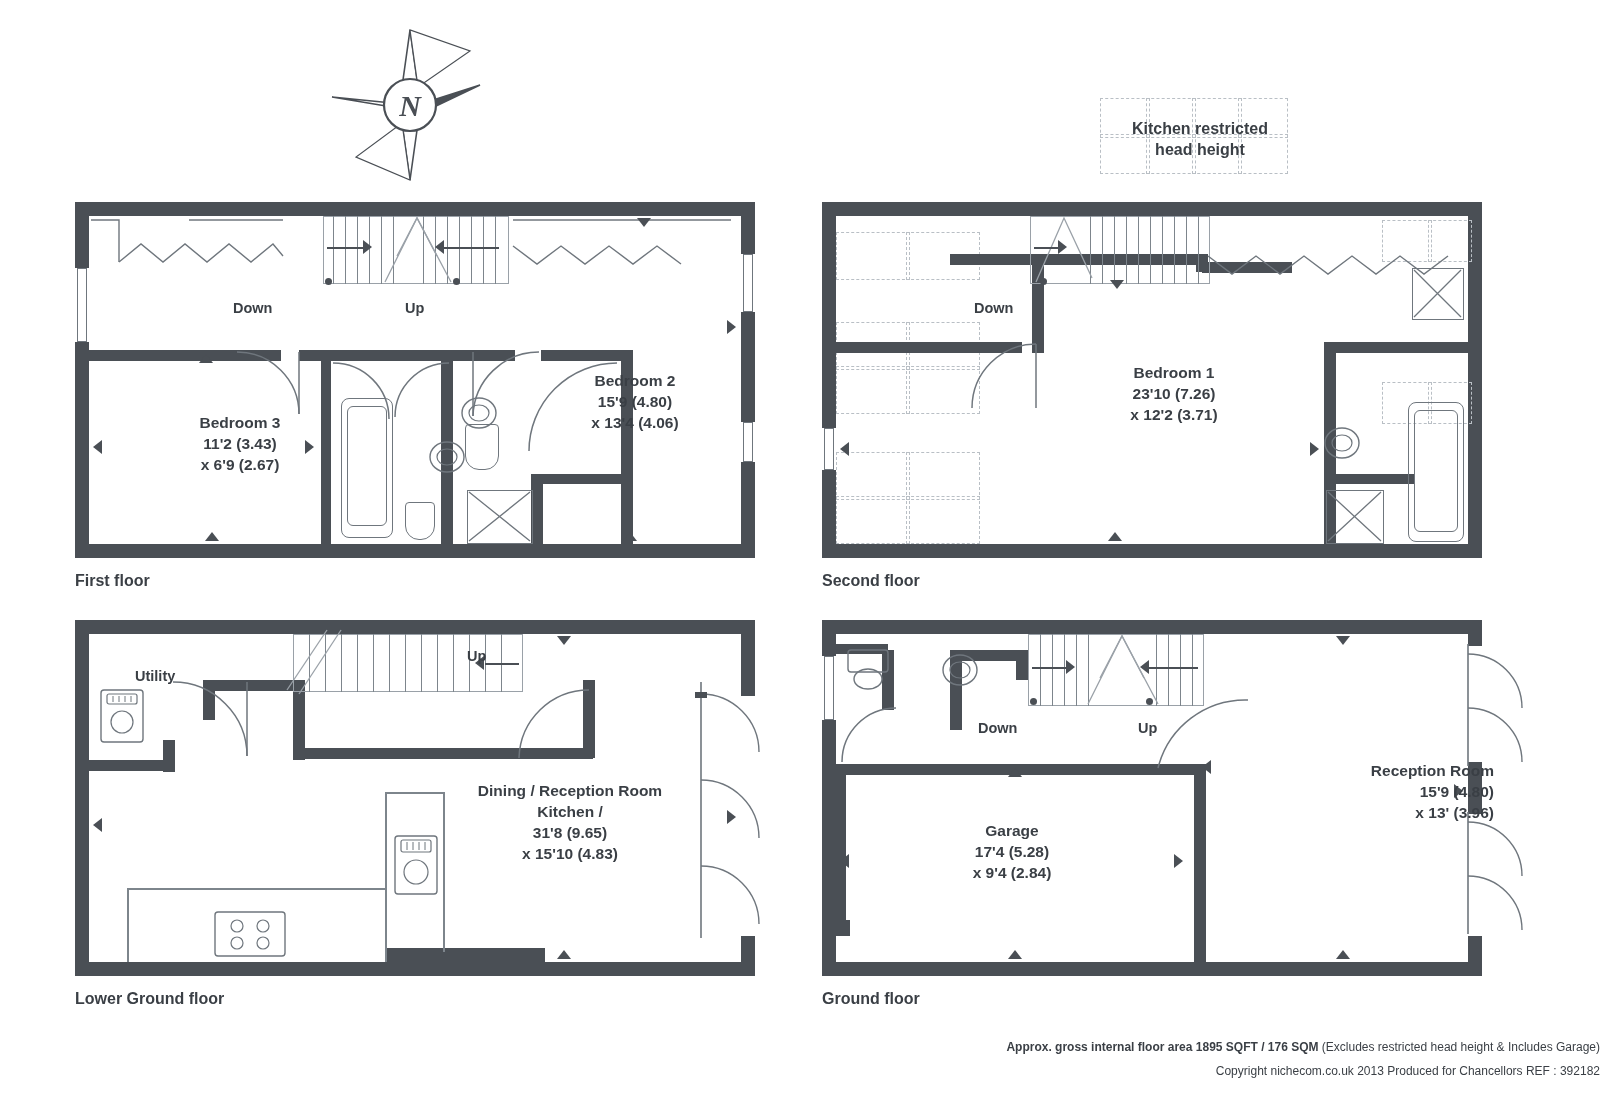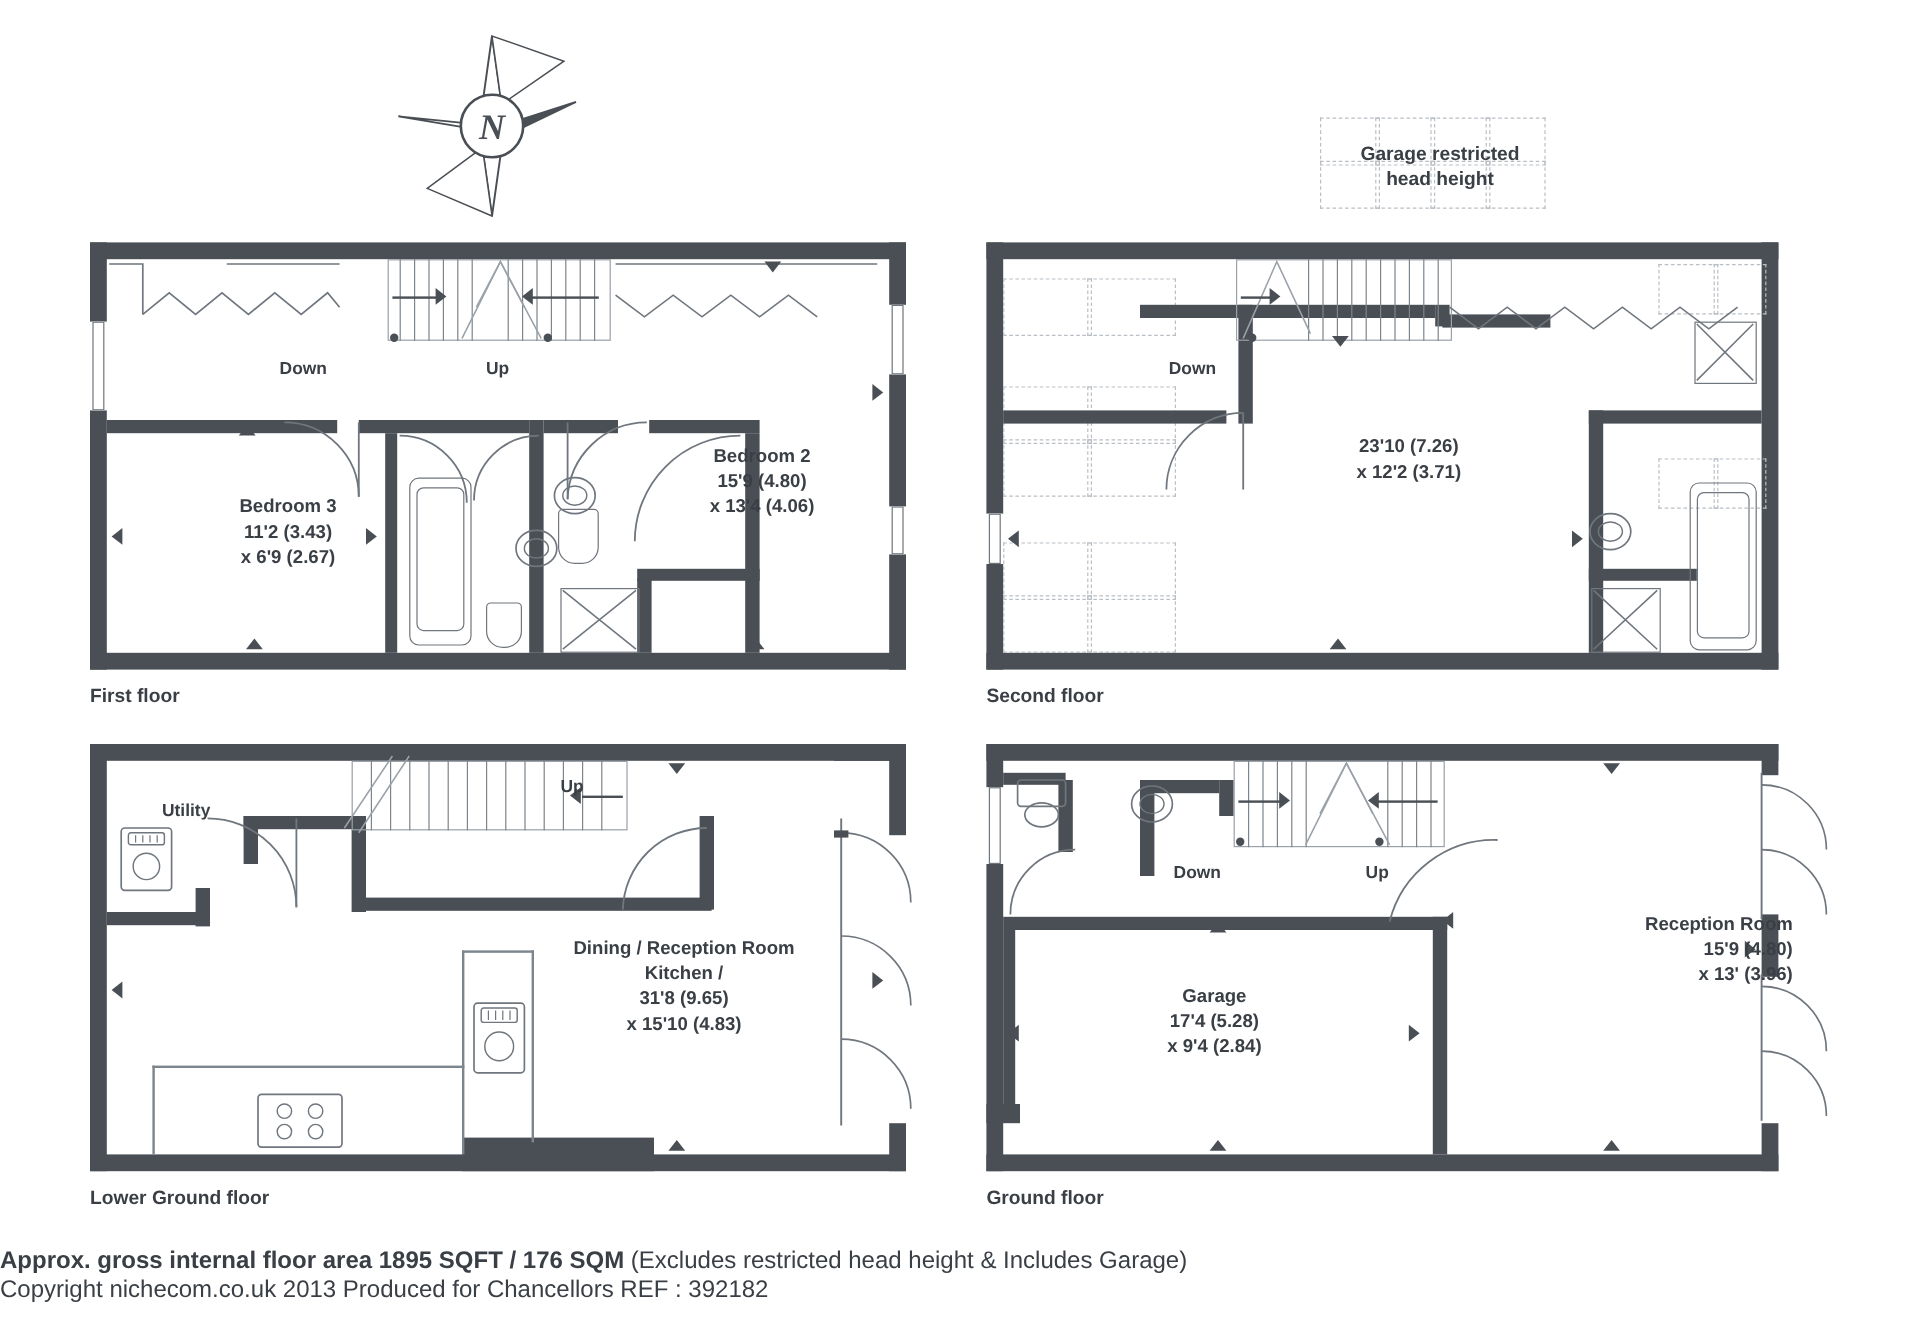--- a/index.html
+++ b/index.html
@@ -15,21 +15,21 @@
   .floor-title{position:absolute;font-weight:bold;font-size:16px;color:#3a3f45;}
   .small-lbl{position:absolute;font-weight:bold;font-size:14.5px;color:#3a3f45;}
   .tri{position:absolute;width:0;height:0;}
   .tri-up{border-left:7px solid transparent;border-right:7px solid transparent;border-bottom:9px solid #4a4f55;}
   .tri-down{border-left:7px solid transparent;border-right:7px solid transparent;border-top:9px solid #4a4f55;}
   .tri-left{border-top:7px solid transparent;border-bottom:7px solid transparent;border-right:9px solid #4a4f55;}
   .tri-right{border-top:7px solid transparent;border-bottom:7px solid transparent;border-left:9px solid #4a4f55;}
   .dash{position:absolute;border:1.3px dashed #b9bfc5;}
   .line{position:absolute;background:#7d858c;}
   .outline{position:absolute;border:1.6px solid #6f767d;box-sizing:border-box;}
-  .footer{position:absolute;text-align:left;width:100%;font-size:20px;color:#3a3f45;}
+  .footer{position:absolute;text-align:right;width:100%;font-size:12px;color:#3a3f45;}
   .legend{position:absolute;text-align:center;font-weight:bold;font-size:16px;line-height:21px;color:#3a3f45;}
 
   
   .treads{position:absolute;}
 
   svg{display:block;overflow:visible;}
 </style>
 </head>
 <body>
 
@@ -52,21 +52,21 @@
     <div class="dash" style="left:0;top:0;width:48px;height:38px;"></div>
     <div class="dash" style="left:46px;top:0;width:48px;height:38px;"></div>
     <div class="dash" style="left:92px;top:0;width:48px;height:38px;"></div>
     <div class="dash" style="left:138px;top:0;width:48px;height:38px;"></div>
     <div class="dash" style="left:0;top:36px;width:48px;height:38px;"></div>
     <div class="dash" style="left:46px;top:36px;width:48px;height:38px;"></div>
     <div class="dash" style="left:92px;top:36px;width:48px;height:38px;"></div>
     <div class="dash" style="left:138px;top:36px;width:48px;height:38px;"></div>
   </div>
   <div class="legend" style="left:1060px;top:118px;width:280px;">
-    <div>Garage restricted</div>
+    <div>Kitchen restricted</div>
     <div>head height</div>
   </div>
 
   <div class="plan" style="left:75px;top:202px;width:680px;height:356px;">
 
     <div class="wall" style="left:0;top:0;width:680px;height:14px;"></div>
     <div class="wall" style="left:0;top:342px;width:680px;height:14px;"></div>
     <div class="wall" style="left:0;top:0;width:14px;height:66px;"></div>
     <div class="wall" style="left:0;top:140px;width:14px;height:216px;"></div>
     <div class="wall" style="left:666px;top:0;width:14px;height:52px;"></div>
@@ -267,20 +267,21 @@
           <path d="M1,1 L54,50 M54,1 L1,50" stroke="#6f767d" stroke-width="1.3"></path>
         </svg>
     </div>
 
     <div class="tri tri-down" style="left:288px;top:78px;"></div>
     <div class="tri tri-left" style="left:18px;top:240px;"></div>
     <div class="tri tri-right" style="left:488px;top:240px;"></div>
     <div class="tri tri-up" style="left:286px;top:330px;"></div>
 
     <div class="room-label" style="left:172px;top:160px;width:360px;">
+      <div>Bedroom 1</div>
       <div class="dim">23'10 (7.26)</div>
       <div class="dim">x 12'2 (3.71)</div>
     </div>
   </div>
   <div class="floor-title" style="left:822px;top:572px;">Second floor</div>
 
   <div class="plan" style="left:75px;top:620px;width:680px;height:356px;">
     <div class="wall" style="left:0;top:0;width:680px;height:14px;"></div>
     <div class="wall" style="left:0;top:342px;width:680px;height:14px;"></div>
     <div class="wall" style="left:0;top:0;width:14px;height:356px;"></div>

